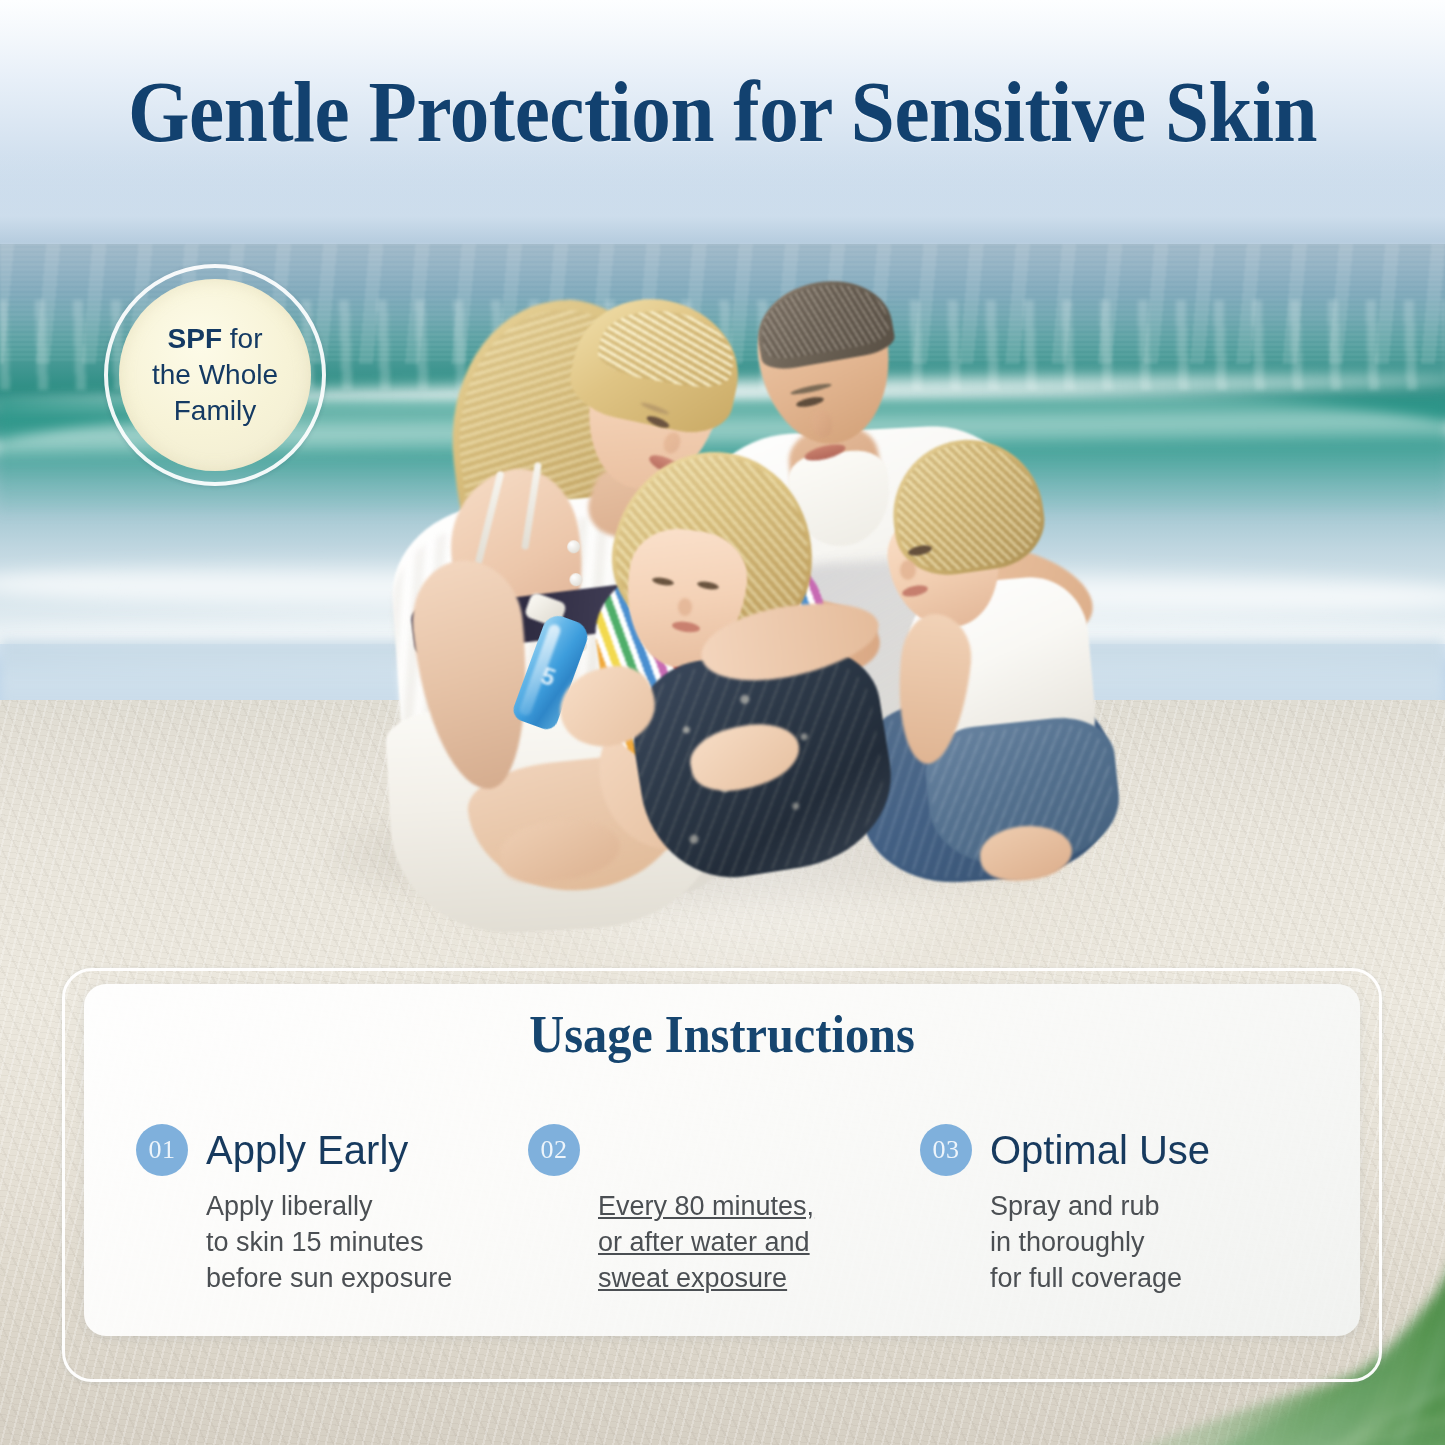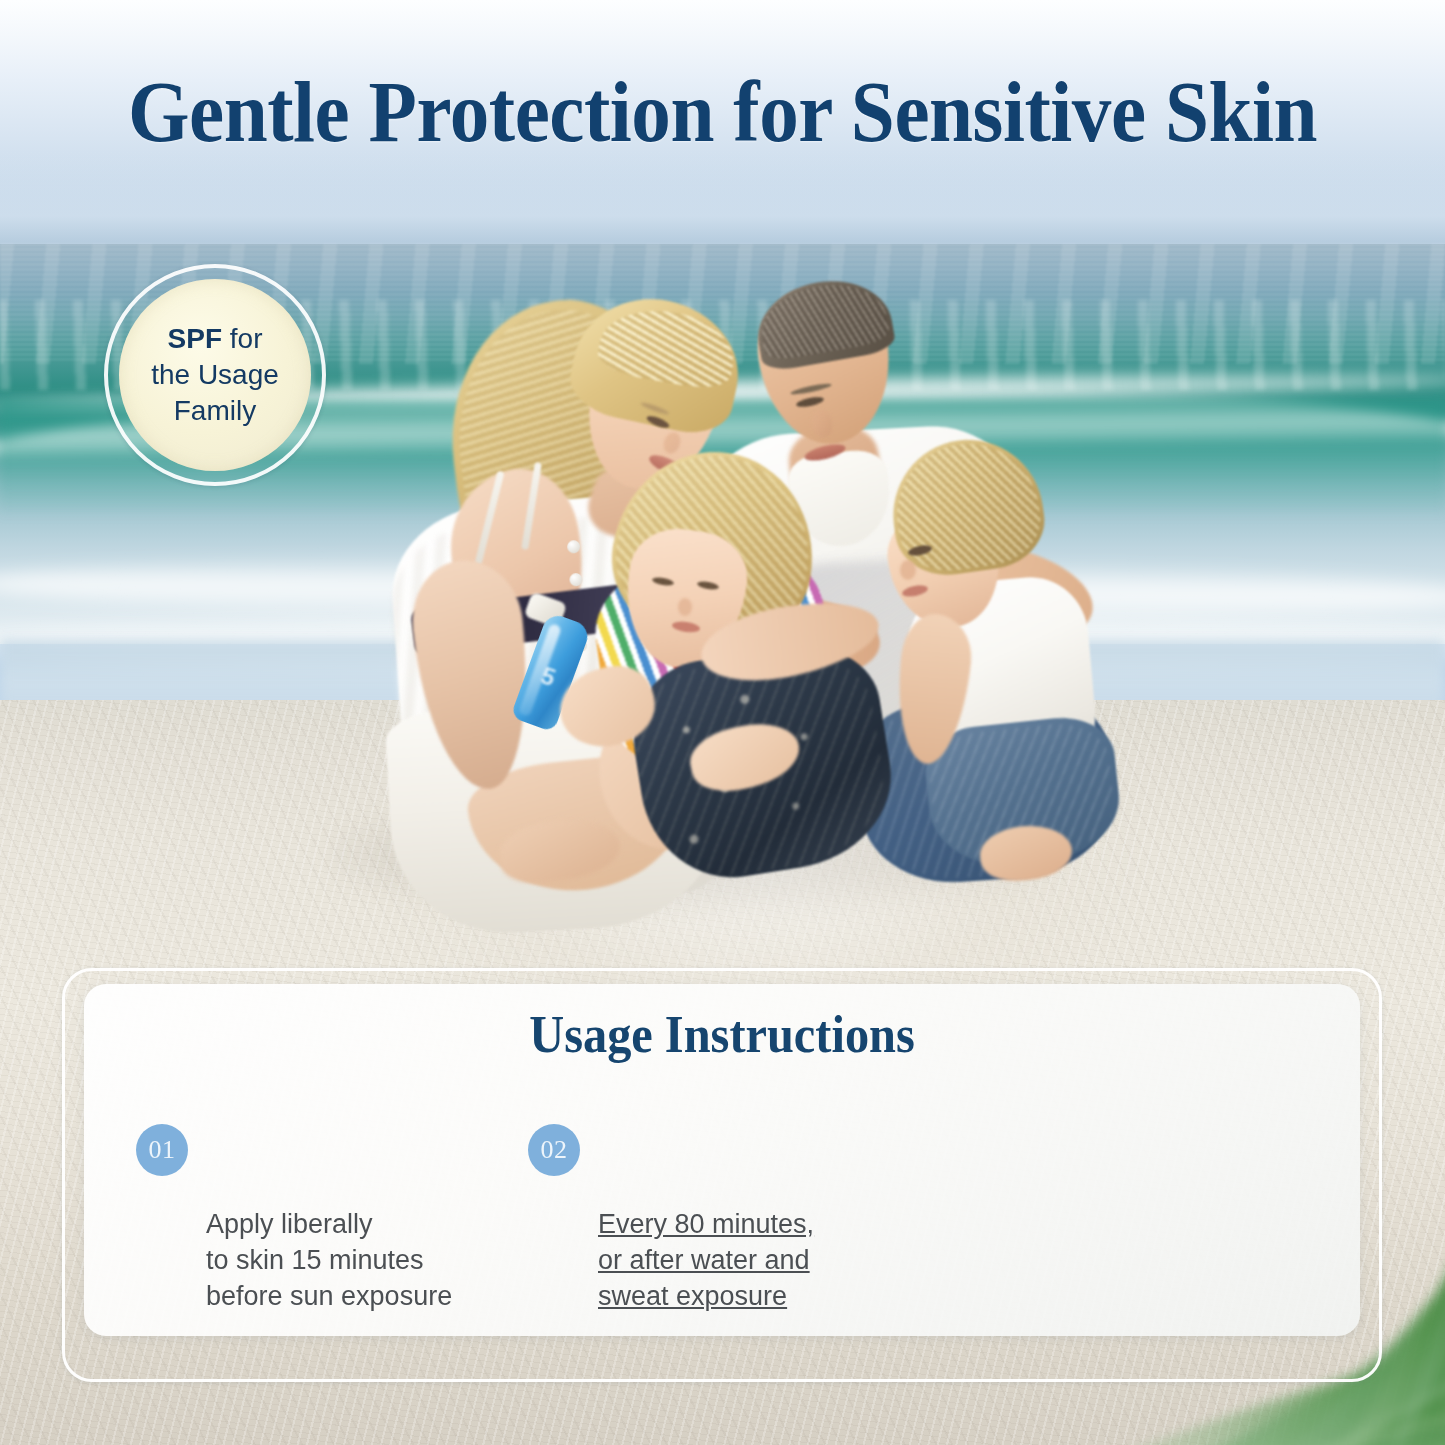--- a/index.html
+++ b/index.html
@@ -622,21 +622,21 @@
     color:#eef5fb;
     letter-spacing:.5px;
   }
   .step-title {
     font-family:"Liberation Sans", sans-serif;
     font-size:40px; line-height:46px;
     color:#173a5e;
     white-space:nowrap;
   }
   .step-body {
-    margin-top:30px; margin-left:70px;
+    margin-top:12px; margin-left:70px;
     font-family:"Liberation Sans", sans-serif;
     font-size:27px; line-height:36px;
     color:#4b4f53;
     white-space:pre-line;
   }
   .step:nth-child(1) .step-body { margin-left:70px; }
   .step:nth-child(2) .step-body { margin-left:70px;text-decoration:underline; }
   .step:nth-child(3) .step-body { margin-left:70px; }
 </style>
 </head>
@@ -743,21 +743,21 @@
     <div class="f bottle-num">5</div>
     <div class="f mom-hand-bottle"></div>
   </div>
 
   <div class="title">Gentle Protection for Sensitive Skin</div>
 
   <div class="badge-wrap">
     <div class="badge-ring"></div>
     <div class="badge-core">
       <div class="badge-line"><b>SPF</b><span> for</span></div>
-      <div class="badge-line">the Usage</div>
+      <div class="badge-line">the Whole</div>
       <div class="badge-line">Family</div>
     </div>
   </div>
 
   <svg class="palm" viewBox="0 0 430 330">
     <defs>
       <linearGradient id="pg" x1="0" y1="1" x2="1" y2="0">
         <stop offset="0%" stop-color="#9ec3a0" stop-opacity="0.25"></stop>
         <stop offset="45%" stop-color="#64a063" stop-opacity="0.75"></stop>
         <stop offset="100%" stop-color="#2f7a2a" stop-opacity="0.98"></stop>
@@ -788,32 +788,42 @@
 
   <div class="panel-outline"></div>
   <div class="panel">
     <div class="panel-title">Usage Instructions</div>
 
     <div class="steps">
 
       <div class="step">
         <div class="step-head">
           <div class="step-num">01</div>
+          <div class="step-title">Apply Early</div>
         </div>
         <div class="step-body">Apply liberally
 to skin 15 minutes
 before sun exposure</div>
       </div>
 
       <div class="step">
         <div class="step-head">
           <div class="step-num">02</div>
         </div>
         <div class="step-body">Every 80 minutes,
 or after water and
 sweat exposure</div>
       </div>
 
+      <div class="step">
+        <div class="step-head">
+          <div class="step-num">03</div>
+          <div class="step-title">Optimal Use</div>
+        </div>
+        <div class="step-body">Spray and rub
+in thoroughly
+for full coverage</div>
+      </div>
 
     </div>
   </div>
 
 </div>
 
 </body></html>

